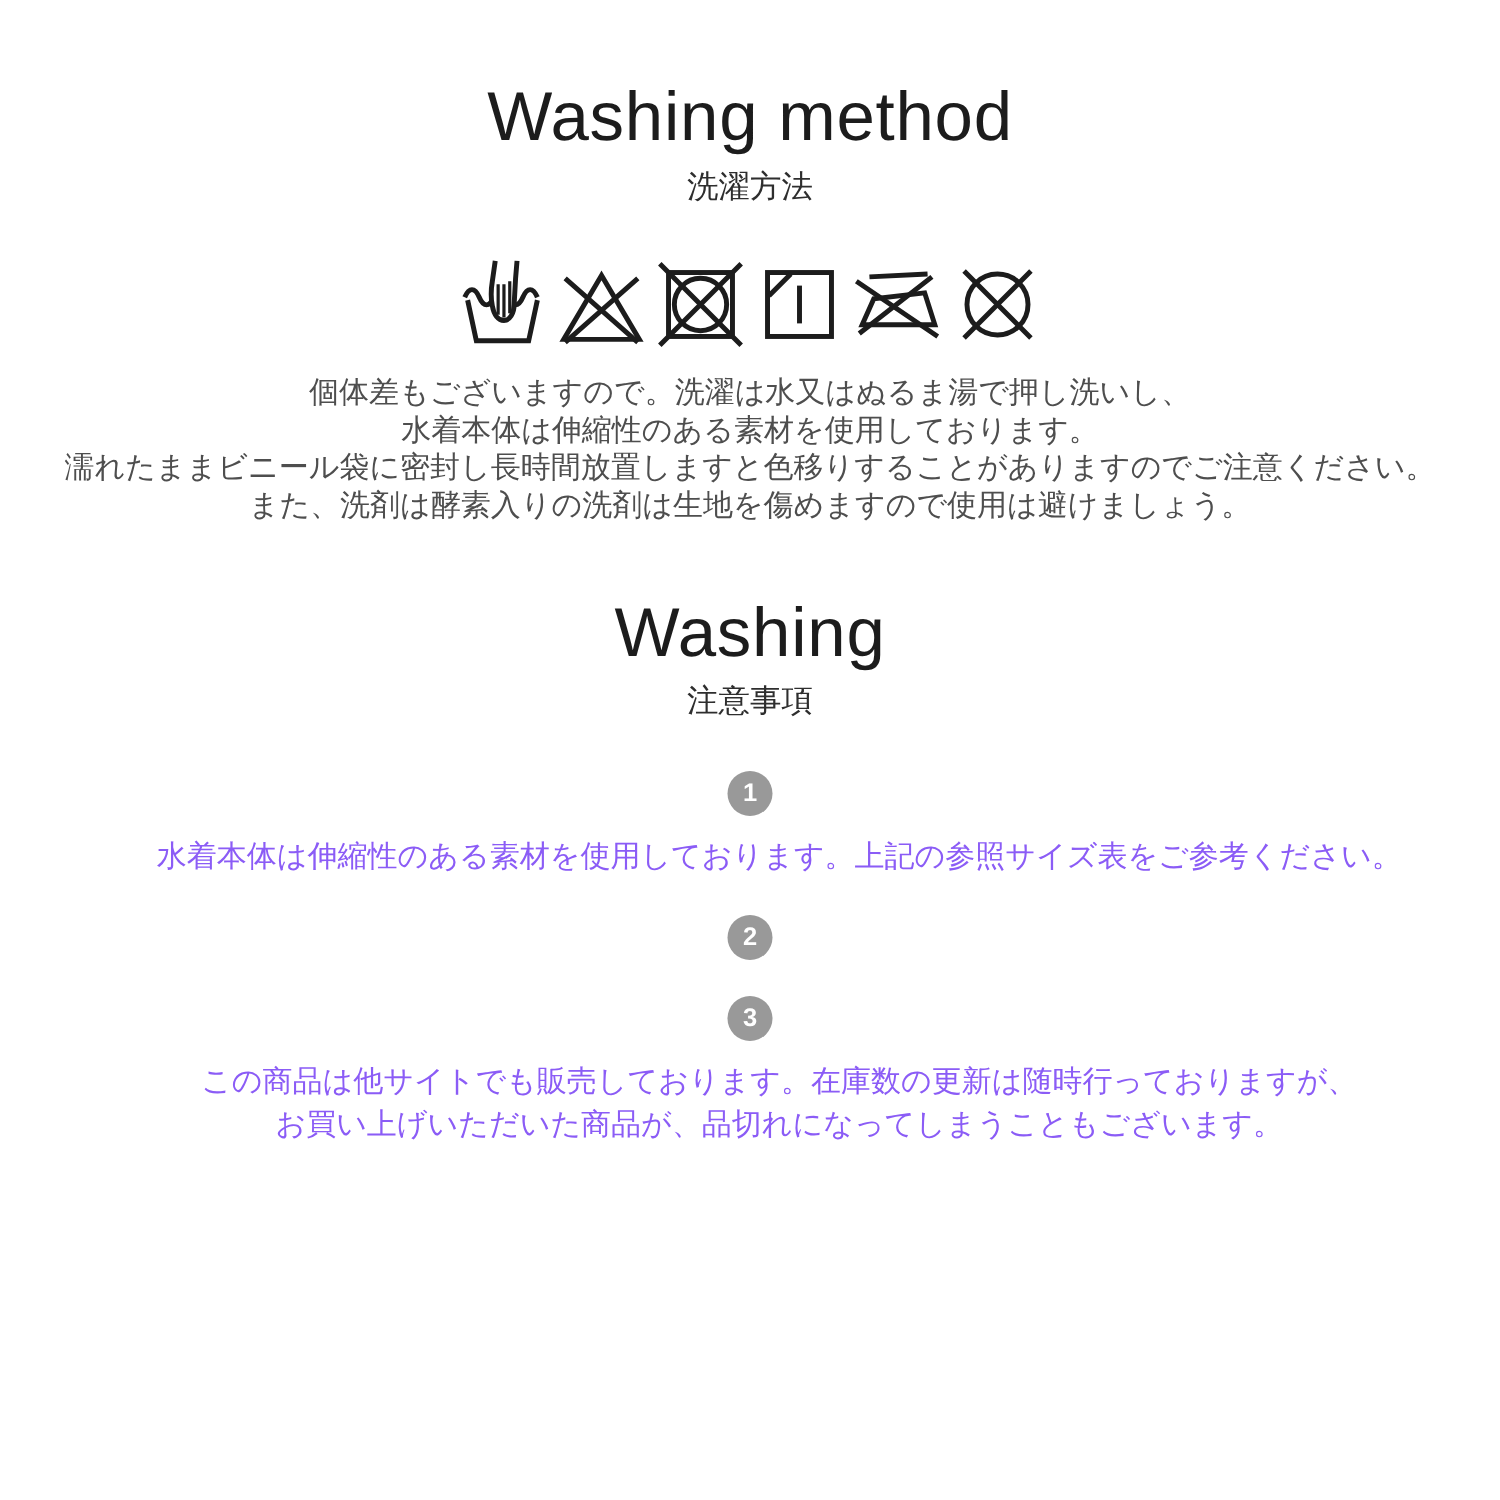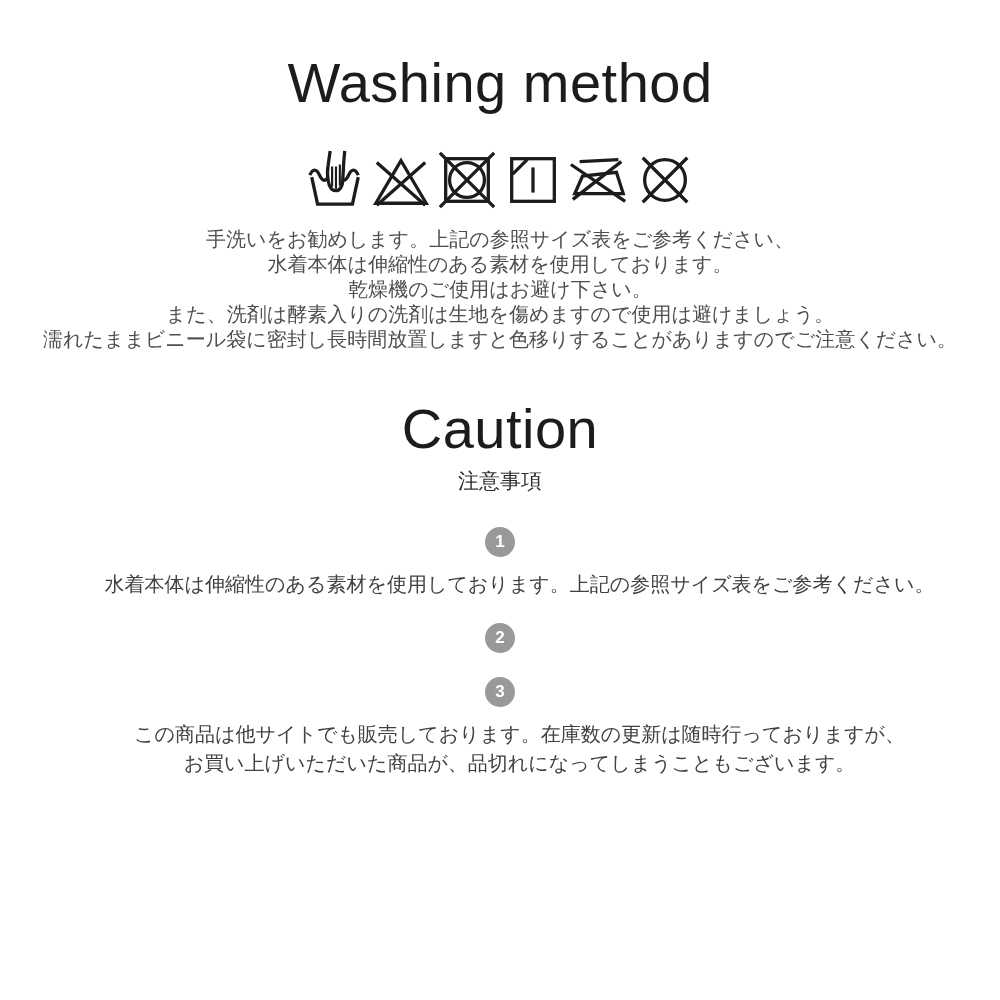--- a/index.html
+++ b/index.html
@@ -15,21 +15,21 @@
     color: #4e4e4e;
   }
   .page {
     width: 1000px;
     height: 1000px;
     text-align: center;
   }
   .big-title {
     margin: 0;
     padding-top: 52px;
-    font-size: 56px;
+    font-size: 46px;
     line-height: 1.12;
     font-weight: 400;
     letter-spacing: 0.5px;
     color: #1c1c1c;
   }
   .caution-sec .big-title {
     padding-top: 46px;
   }
   .sub-title {
     margin-top: 8px;
@@ -71,34 +71,35 @@
     color: #ffffff;
     font-size: 17px;
     font-weight: bold;
     line-height: 30px;
     text-align: center;
   }
   .item-text {
     margin-top: 13px;
     font-size: 20px;
     line-height: 29px;
-    color: #404040;
+    color: #8b5cf6;
     margin-left: 39px;
   }
   .item-text p {
     margin: 0;
   }
 </style>
 </head>
 <body>
 
 <div class="page">
 
   <section class="washing-sec">
     <h1 class="big-title">Washing method</h1>
+    <div class="sub-title">洗濯方法</div>
 
     <div class="icons-row">
 
       <span class="care-icon">
         <svg width="62" height="62" viewBox="0 0 64 64" fill="none" stroke="#1c1c1c" stroke-width="3.4">
           <path d="M6 27 c3 -7 7 -7 10 0 c3 7 7 7 10 0 c3 -7 7 -7 10 0 c3 7 7 7 10 0 c3 -7 7 -7 10 0"></path>
           <path d="M8 29 L14 57 L50 57 L56 29"></path>
           <path d="M27 2 L25 16 C24 22 24 28 25 33 C26 39 29 43 33 43 C37 43 40 38 40 32 L41 14 L42 2" fill="#ffffff"></path>
           <path d="M29 18 L29 39 M33 18 L33 41 M37 16 L37 38" stroke-width="2.2"></path>
         </svg>
@@ -138,30 +139,29 @@
       <span class="care-icon">
         <svg width="62" height="62" viewBox="0 0 64 64" fill="none" stroke="#1c1c1c" stroke-width="3.4">
           <circle cx="32" cy="32" r="21"></circle>
           <path d="M9 9 L55 55 M55 9 L9 55"></path>
         </svg>
       </span>
 
     </div>
 
     <div class="instructions">
-      <p>手洗いをお勧めします。上記の参照サイズ表をご参考ください、</p>
+      <p>個体差もございますので。洗濯は水又はぬるま湯で押し洗いし、</p>
       <p>水着本体は伸縮性のある素材を使用しております。</p>
-      <p>乾燥機のご使用はお避け下さい。</p>
+      <p>濡れたままビニール袋に密封し長時間放置しますと色移りすることがありますのでご注意ください。</p>
       <p>また、洗剤は酵素入りの洗剤は生地を傷めますので使用は避けましょう。</p>
-      <p>濡れたままビニール袋に密封し長時間放置しますと色移りすることがありますのでご注意ください。</p>
     </div>
   </section>
 
   <section class="caution-sec">
-    <h1 class="big-title">Caution</h1>
+    <h1 class="big-title">Washing</h1>
     <div class="sub-title">注意事項</div>
 
     <div class="caution-item first">
       <div class="num-badge">1</div>
       <div class="item-text">
         <p>水着本体は伸縮性のある素材を使用しております。上記の参照サイズ表をご参考ください。</p>
       </div>
     </div>
 
     <div class="caution-item">

